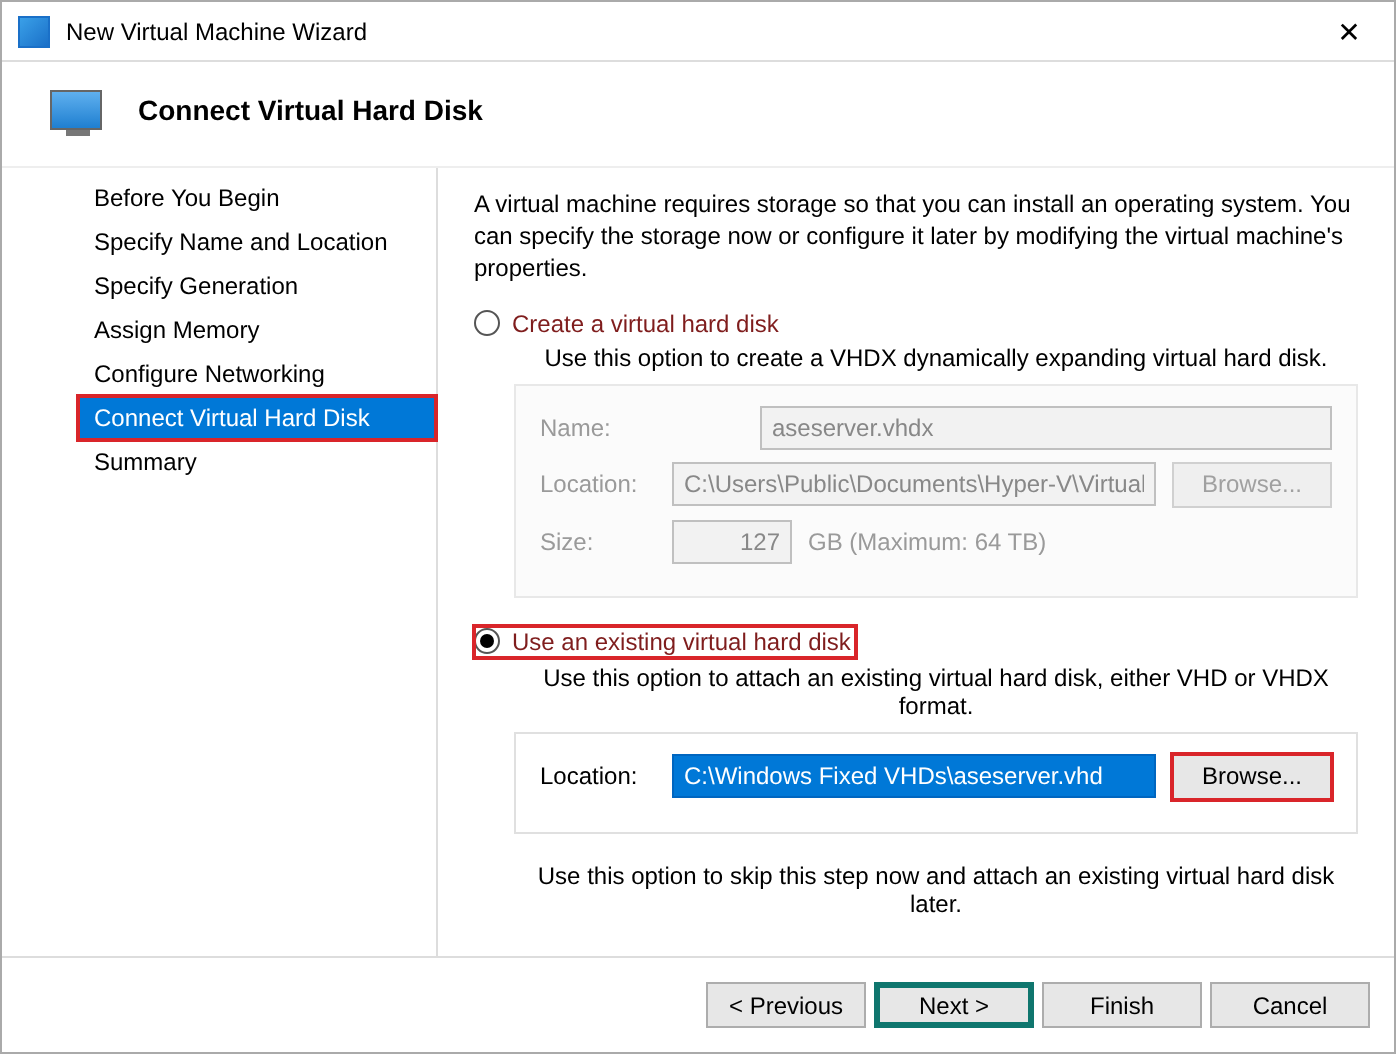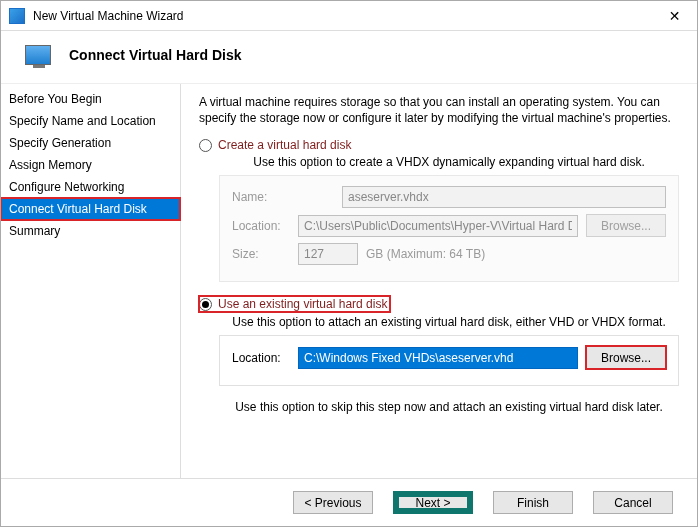--- a/index.html
+++ b/index.html
@@ -66,20 +66,21 @@
   .body {
     flex:1;
     display:flex;
     border-top: 1px solid #eee;
     overflow:hidden;
   }
   .sidebar {
     width: 180px;
     border-right: 1px solid #ddd;
     padding-top: 4px;
+    margin-left: 38px;
   }
   .sidebar .nav-item {
     padding: 4px 8px;
     font-size: 12px;
     color: #000;
     cursor: default;
     white-space: nowrap;
   }
   .sidebar .nav-item.selected {
     background: #0078d7;
@@ -158,42 +159,42 @@
   }
   .text-input.active {
     background:#fff;
     color:#000;
   }
   .text-input.sel {
     background:#0078d7;
     color:#fff;
     border:1px solid #0066c0;
   }
-  .num-input { width:60px; text-align:left; }
+  .num-input { width:60px; text-align:right; }
   .suffix { font-size:12px; color:#000; }
   .btn {
     border:1px solid #adadad;
     background:#e7e7e7;
     font-size:12px;
     padding:0 10px;
     height:23px;
     min-width:80px;
     display:inline-flex; align-items:center; justify-content:center;
     color:#000;
     text-align:right;
   }
   .btn.disabled { color:#a0a0a0; background:#efefef; border-color:#d0d0d0; }
-  .btn.default { border:6px solid #0f766e; }
+  .btn.default { border:3px solid #0f766e; }
   .btn.hl { outline:2px solid #d9252a; outline-offset:-1px; }
   .footer {
     border-top:1px solid #ddd;
-    padding: 12px 24px;
+    padding: 12px 12px;
     display:flex;
     justify-content:flex-end;
-    gap:20px;
+    gap:4px;
   }
 </style>
 </head>
 <body>
 
 <div class="window">
 
   <div class="titlebar">
     <div class="app-icon"></div>
     <div class="title">New Virtual Machine Wizard</div>

